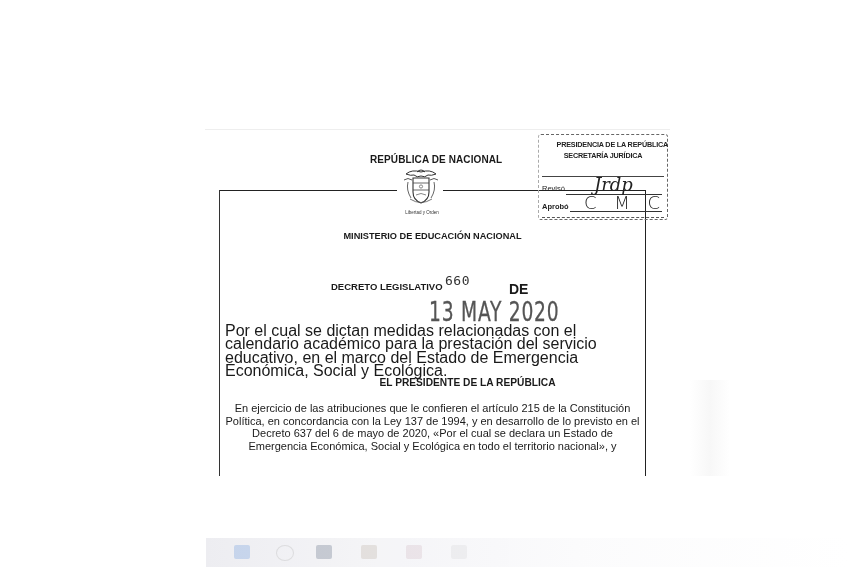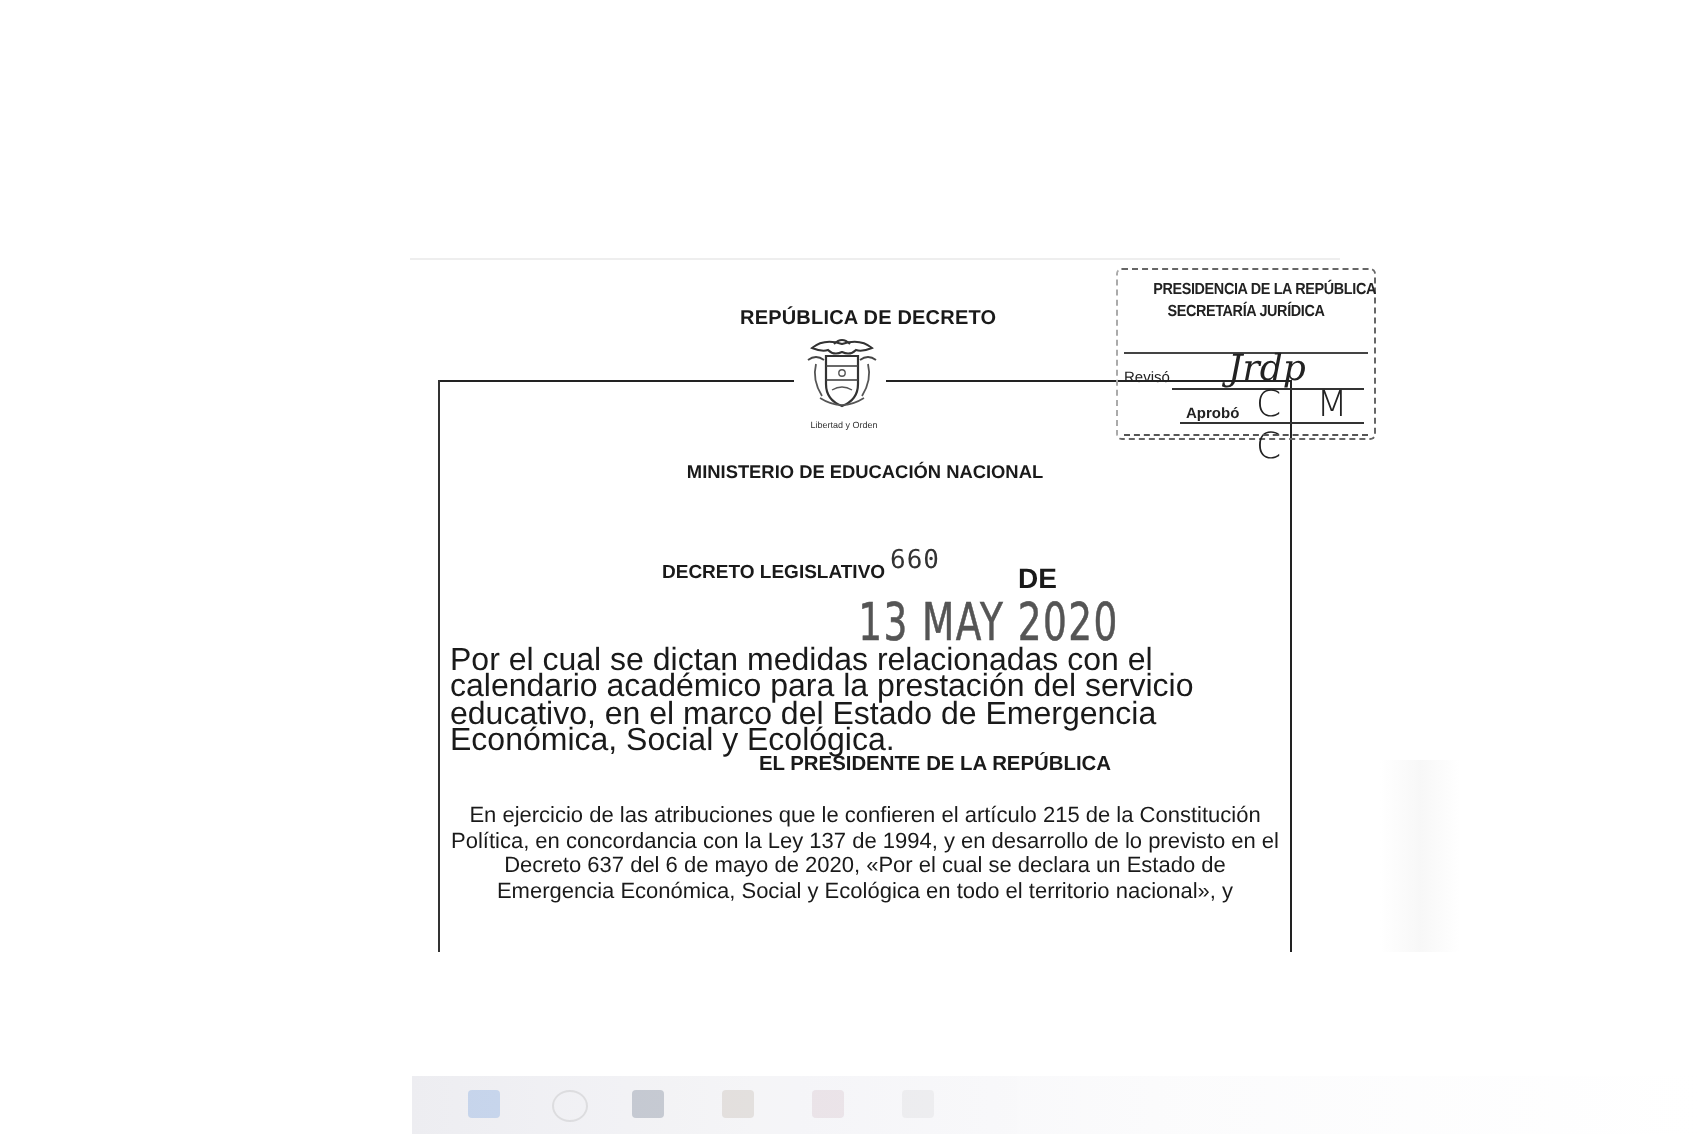--- a/index.html
+++ b/index.html
@@ -84,21 +84,21 @@
     .president {
       left: 219px; top: 377px; width: 497px; text-align: center;
       font-size: 10.2px; font-weight: bold; color: #1a1a1a;
     }
     .preamble {
       left: 222px; top: 402px; width: 421px; text-align: center;
       font-size: 11px; line-height: 12.6px; color: #1a1a1a;
     }
     
     .stamp {
-      left: 558px; top: 134px; width: 130px; height: 86px; text-decoration: underline;
+      left: 538px; top: 134px; width: 130px; height: 86px; text-decoration: underline;
     }
     .stamp-box {
       position: absolute; left: 0; top: 0; width: 128px; height: 84px;
       border: 1px dashed #666; border-radius: 3px;
       border-left-color: #aaa;
     }
     .stamp-title1 {
       position: absolute; left: 6px; top: 6px; width: 124px; text-align: right;
       font-size: 8px; font-weight: bold; color: #222; letter-spacing: -0.2px;
       transform: scaleX(0.9); transform-origin: right top;
@@ -115,57 +115,57 @@
     .stamp-revise-label {
       position: absolute; left: 4px; top: 50px;
       font-size: 7.5px; color: #222;
     }
     .stamp-revise-line {
       position: absolute; left: 28px; top: 60px; width: 96px; height: 0;
       border-top: 1px solid #333;
     }
     .stamp-approve-label {
       position: absolute; left: 4px; top: 68px;
-      font-size: 7.5px; font-weight: bold; color: #222; margin-left: 31px;
+      font-size: 7.5px; font-weight: bold; color: #222;
     }
     .stamp-approve-line {
       position: absolute; left: 32px; top: 77px; width: 92px; height: 0;
       border-top: 1px solid #333;
     }
     .stamp-bottom {
       position: absolute; left: 4px; top: 83px; width: 122px; height: 0;
       border-top: 1px dashed #555;
     }
     .sig {
       position: absolute;
       font-family: "DejaVu Serif", serif; font-style: italic; color: #222;
     }
     .sig-revise { left: 56px; top: 40px; font-size: 18px; }
-    .sig-approve { left: 46px; top: 58px; font-size: 18px; letter-spacing: 6px; font-style: normal; font-family: "DejaVu Sans", sans-serif; font-weight: 200; margin-left: 24px; }
+    .sig-approve { left: 46px; top: 58px; font-size: 18px; letter-spacing: 6px; font-style: normal; font-family: "DejaVu Sans", sans-serif; font-weight: 200; }
     
     .taskbar {
       left: 206px; top: 538px; width: 644px; height: 29px;
       background: linear-gradient(to right, #ececf0 0%, #f5f5f8 30%, #fbfbfc 60%, #ffffff 100%);
       opacity: 0.9;
     }
     .taskbar-icon {
       position: absolute; top: 7px; width: 16px; height: 14px;
       border-radius: 2px; opacity: 0.25;
     }
     .side-shade {
       left: 690px; top: 380px; width: 40px; height: 96px;
       background: linear-gradient(to right, rgba(240,240,240,0.0), rgba(240,240,240,0.5), rgba(255,255,255,0));
     }
   </style>
 </head>
 <body>
 
 <div class="page abs"></div>
 
-<div class="abs country">REPÚBLICA DE DECRETO</div>
+<div class="abs country">REPÚBLICA DE NACIONAL</div>
 
 <div class="abs frame-top-left"></div>
 <div class="abs frame-top-right"></div>
 <div class="abs frame-left"></div>
 <div class="abs frame-right"></div>
 
 <div class="abs coat">
   <svg width="42" height="38" viewBox="0 0 42 38">
     <path d="M6 6 Q12 1 21 4 Q30 1 36 6 Q31 8 28 7 Q25 10 21 8 Q17 10 14 7 Q11 8 6 6 Z" fill="none" stroke="#333" stroke-width="1"></path>
     <path d="M17 4 Q21 0 25 4" fill="none" stroke="#333" stroke-width="1"></path>

